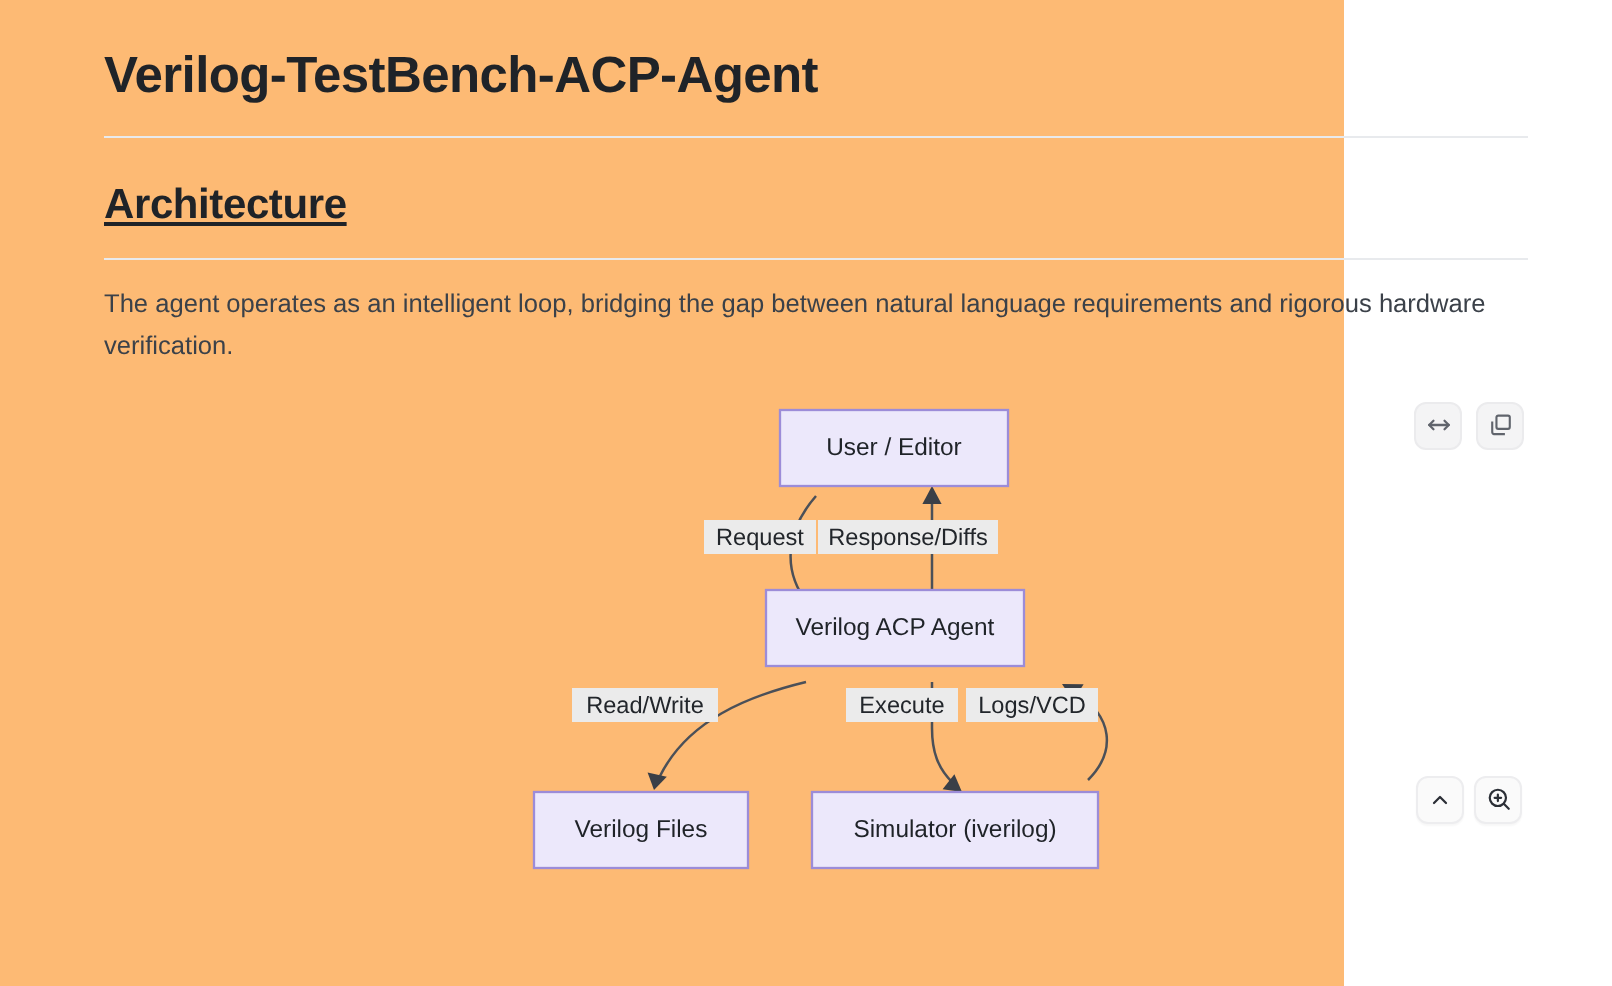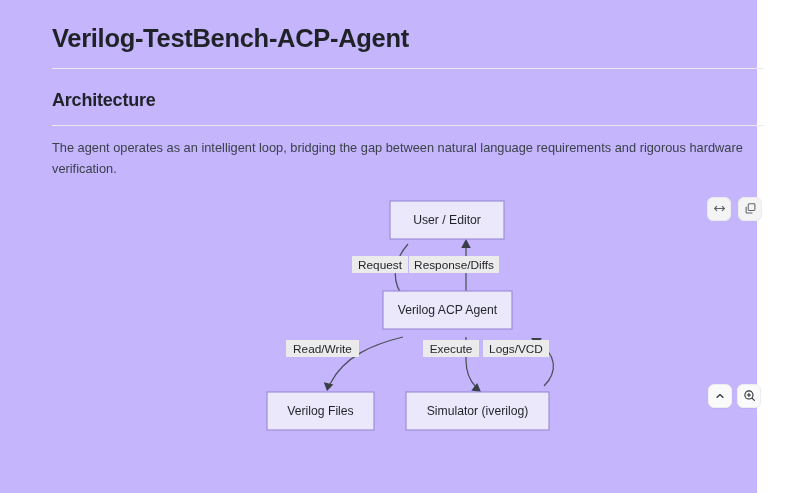--- a/index.html
+++ b/index.html
@@ -13,23 +13,23 @@
     background: #ffffff;
   }
   body {
     font-family: "Liberation Sans", "DejaVu Sans", sans-serif;
     color: #24292f;
     -webkit-font-smoothing: antialiased;
   }
 
   .page {
     position: relative;
-    width: 757px;
+    width: 672px;
     height: 493px;
-    background: #c4b5fd;
+    background: #fdba74;
   }
 
   .content {
     position: absolute;
     left: 52px;
     top: 0;
     width: 712px;
   }
 
   
@@ -60,27 +60,28 @@
   .para {
     font-size: 12.8px;
     font-weight: 400;
     color: #3b4149;
     line-height: 1.62;
     margin: 0;
     padding-top: 12px;
     max-width: 714px;
   }
   .h2 {
-    font-size: 18px;
+    font-size: 21px;
     font-weight: 600;
     color: #1f2328;
     margin: 0;
     padding-top: 20px;
     letter-spacing: -0.2px;
     line-height: 1.3;
+    text-decoration: underline;
   }
 
   
   .diagram-wrap {
     position: relative;
     margin-top: 14px;
     width: 712px;
     height: 268px;
   }
 

